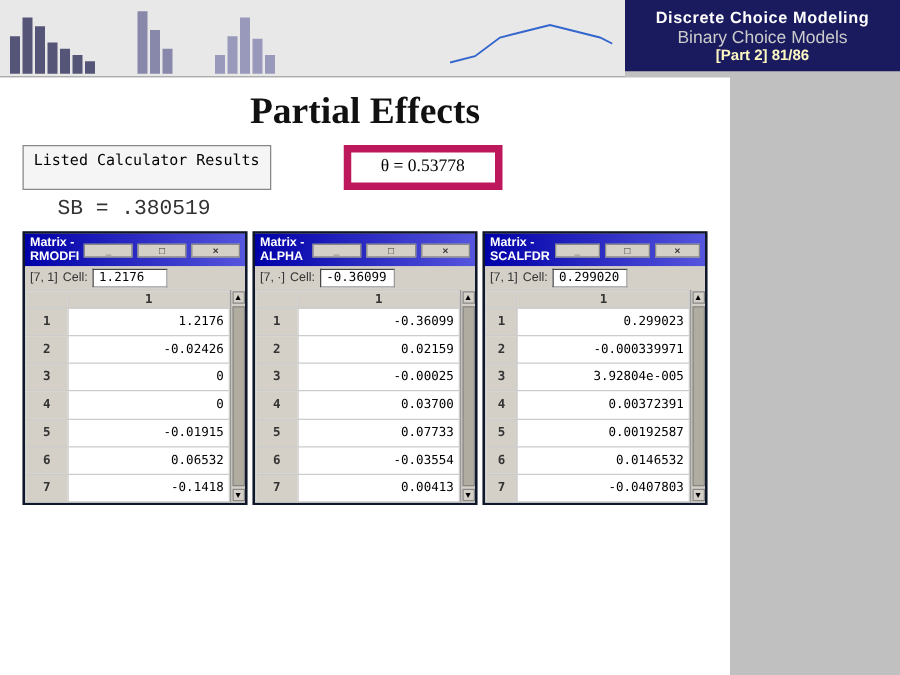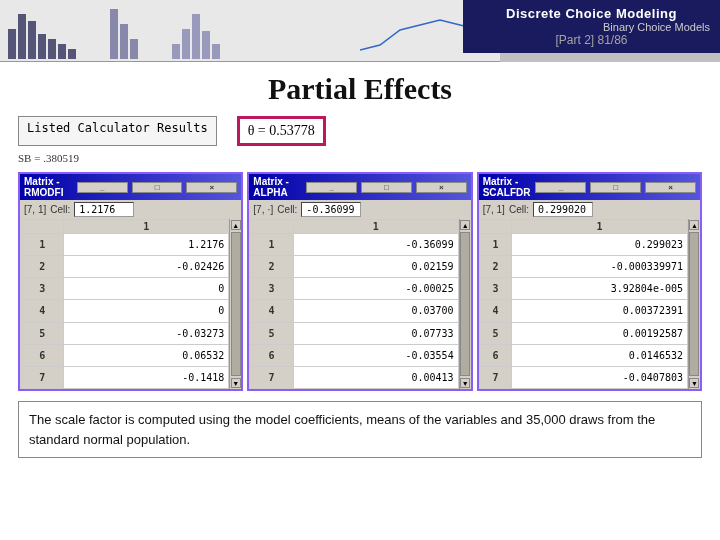--- a/index.html
+++ b/index.html
@@ -9,40 +9,39 @@
       background: #c0c0c0;
       font-family: Arial, sans-serif;
       overflow: hidden;
       position: relative;
     }
 
     
     .top-bar {
       position: absolute;
       top: 0; right: 0;
-      width: 257px;
+      width: 220px;
       background: #1a1a5e;
       color: white;
       padding: 6px 10px;
       text-align: center;
     }
     .top-bar .title {
       font-size: 13px;
       font-weight: bold;
       letter-spacing: 0.5px;
     }
     .top-bar .subtitle {
-      font-size: 11px;
+      font-size: 14px;
       color: #ccc;
-      text-align: right;
     }
     .top-bar .page-num {
       font-size: 12px;
-      color: #a3a3a3;
-      font-weight: normal;
+      color: #fef9c3;
+      font-weight: bold;
     }
 
     
     .header-chart {
       position: absolute;
       top: 0; left: 0;
       width: 500px;
       height: 62px;
       background: #e8e8e8;
       border-bottom: 1px solid #999;
@@ -58,21 +57,21 @@
     .bar {
       background: #555577;
       width: 8px;
     }
 
     
     .main-content {
       position: absolute;
       top: 62px;
       left: 0;
-      width: 720px;
+      width: 584px;
       bottom: 0;
       background: white;
       padding: 10px 18px;
     }
 
     
     .page-title {
       font-size: 30px;
       font-weight: bold;
       text-align: center;
@@ -88,45 +87,47 @@
       gap: 20px;
     }
     .calc-box {
       border: 1px solid #888;
       padding: 4px 8px;
       font-family: monospace;
       font-size: 12px;
       background: #f5f5f5;
     }
     .theta-display {
-      border: 3px solid #be185d;
-      padding: 4px 8px;
+      border: 6px solid #be185d;
+      padding: 4px 24px;
       font-size: 14px;
       background: white;
       font-family: serif;
+      margin-left: 38px;
     }
 
     
     .sb-line {
-      font-family: Liberation Serif, serif;
-      font-size: 11px;
+      font-family: Liberation Mono, monospace;
+      font-size: 17px;
       margin-bottom: 8px;
       color: #333;
+      margin-left: 28px;
     }
 
     
     .matrices-row {
       display: flex;
       gap: 4px;
       margin-bottom: 10px;
     }
 
     
     .matrix-window {
-      border: 2px solid #8b5cf6;
+      border: 2px solid #0f172a;
       background: #d4d0c8;
       flex: 1;
       min-width: 0;
     }
     .matrix-titlebar {
       display: flex;
       align-items: center;
       background: linear-gradient(to right, #0000a8, #5555dd);
       color: white;
       font-size: 10px;
@@ -318,21 +319,21 @@
               <tr>
                 <td style="background: rgb(212, 208, 200); text-align: center; font-weight: bold;">3</td>
                 <td>0</td>
               </tr>
               <tr>
                 <td style="background: rgb(212, 208, 200); text-align: center; font-weight: bold;">4</td>
                 <td>0</td>
               </tr>
               <tr>
                 <td style="background: rgb(212, 208, 200); text-align: center; font-weight: bold;">5</td>
-                <td>-0.03273</td>
+                <td>-0.01915</td>
               </tr>
               <tr>
                 <td style="background: rgb(212, 208, 200); text-align: center; font-weight: bold;">6</td>
                 <td>0.06532</td>
               </tr>
               <tr>
                 <td style="background: rgb(212, 208, 200); text-align: center; font-weight: bold;">7</td>
                 <td>-0.1418</td>
               </tr>
             </tbody>
@@ -458,17 +459,14 @@
         <div class="matrix-scrollbar">
           <div class="scroll-arrow">▲</div>
           <div class="scroll-track"></div>
           <div class="scroll-arrow">▼</div>
         </div>
       </div>
     </div>
 
   </div>
 
-  <div class="footer-text">
-    <span>The scale factor is computed using the model coefficients, means of the variables and 35,000 draws from the standard normal population.</span>
-  </div>
 
 </div>
 
 </body></html>

